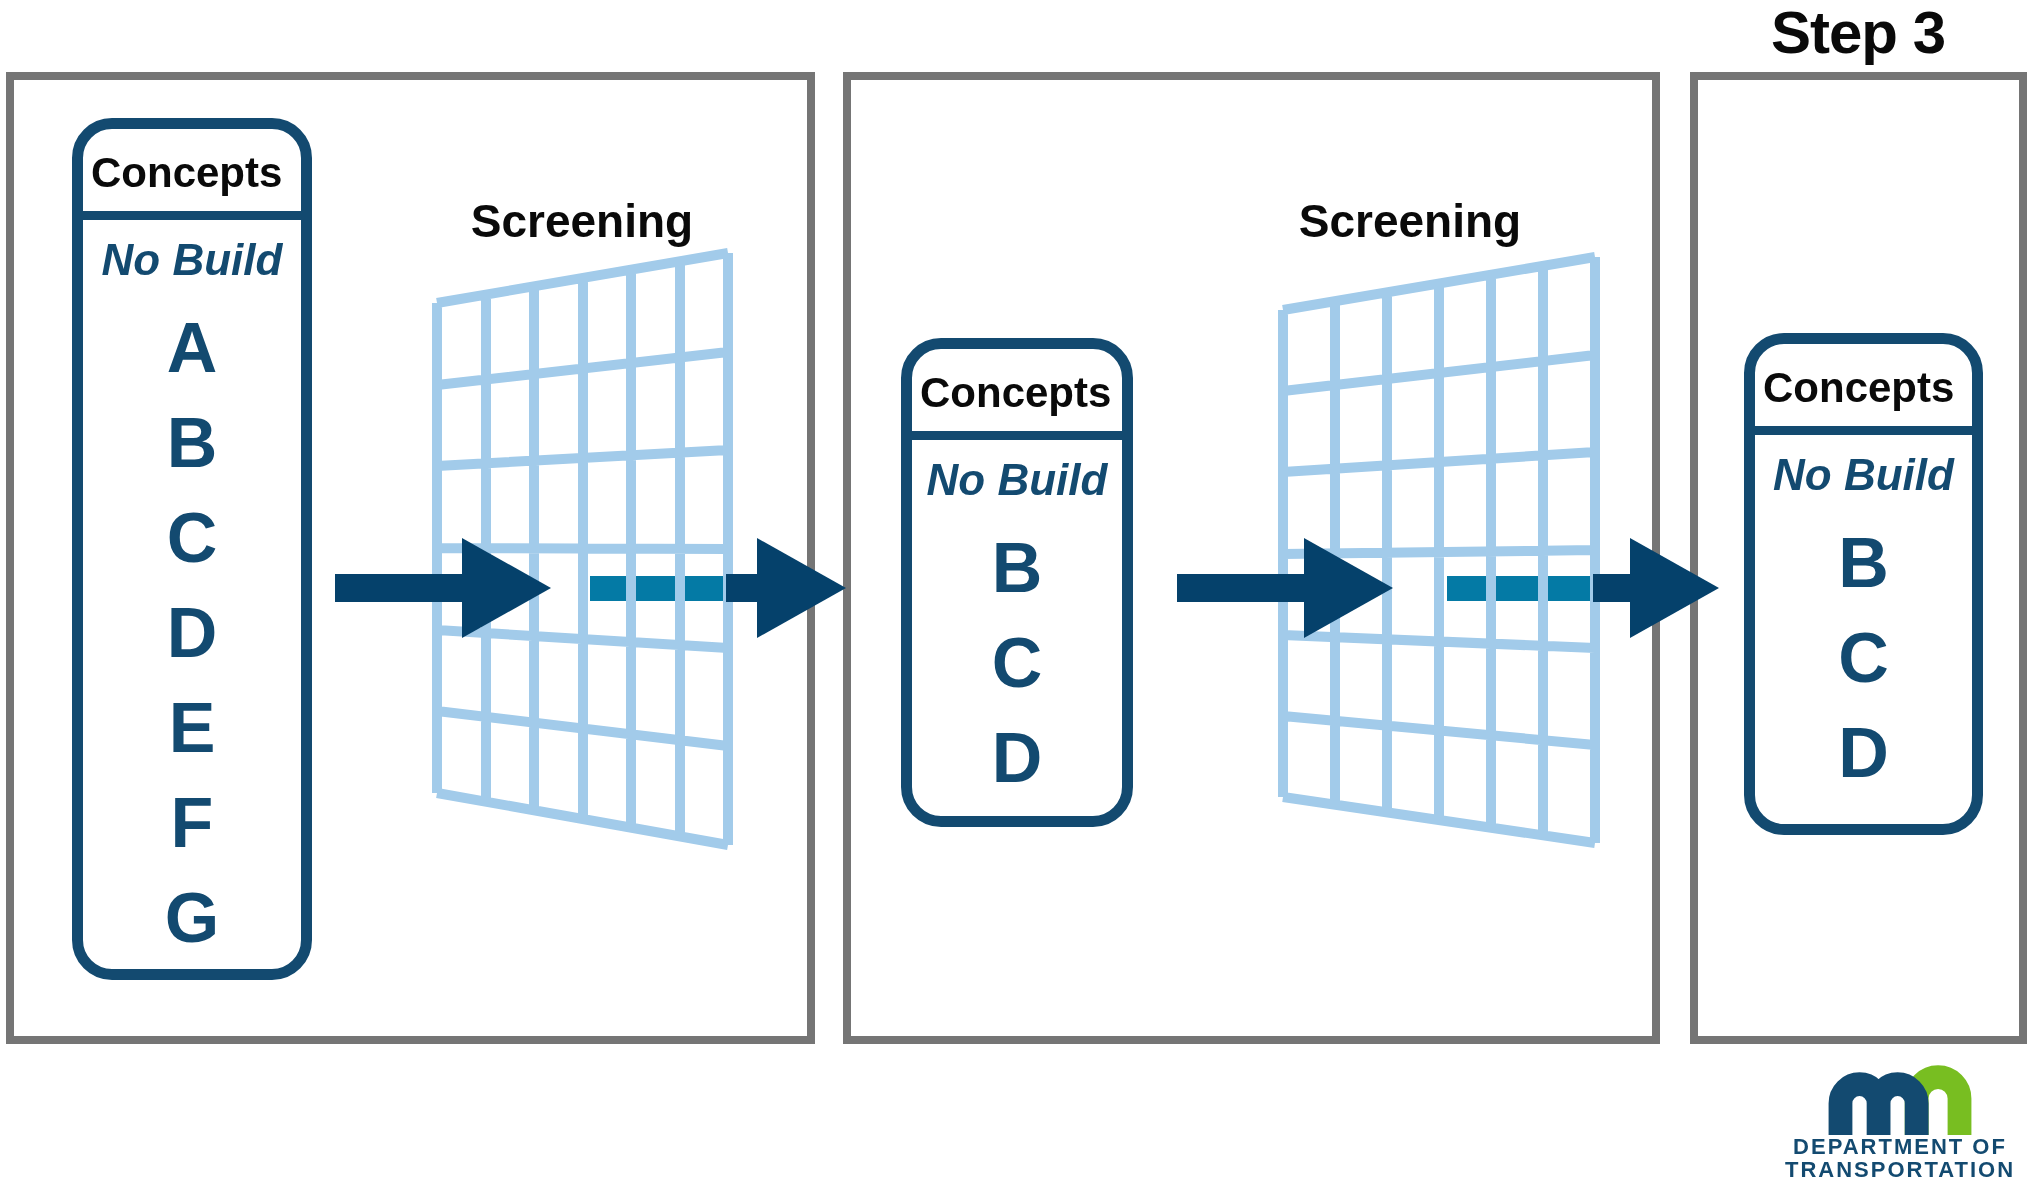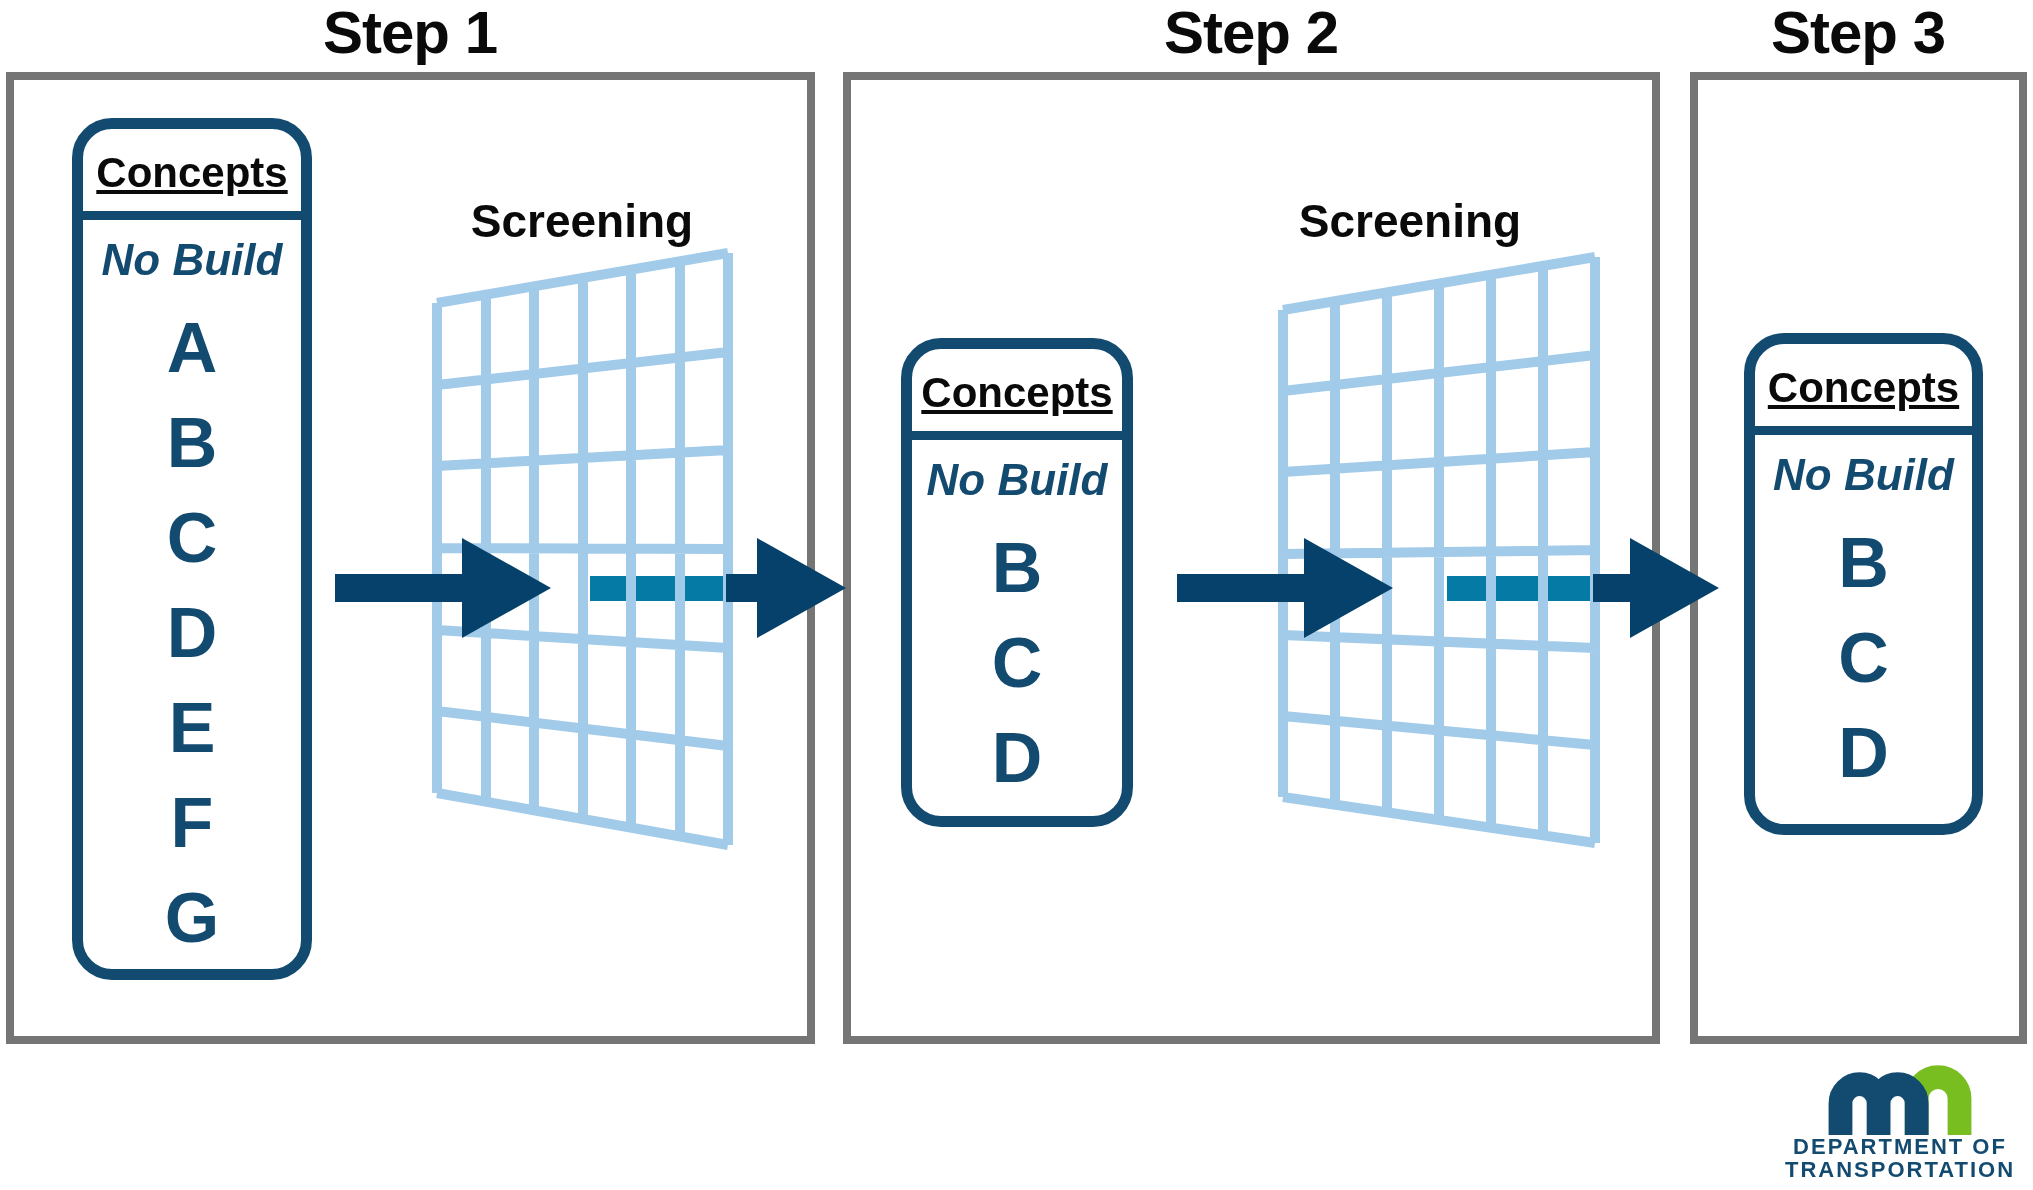--- a/index.html
+++ b/index.html
@@ -34,22 +34,22 @@
   .screening-label{position:absolute;top:194px;height:54px;width:400px;text-align:center;
     font-size:46px;line-height:54px;color:var(--ink);z-index:2;}
   .screening-1{left:382px;}
   .screening-2{left:1210px;}
   
   .concepts-card{position:absolute;background:#fff;border:11px solid var(--navy);
     border-radius:40px;z-index:3;}
   .card-1{left:72px;top:118px;width:240px;height:862px;}
   .card-2{left:901px;top:338px;width:232px;height:489px;}
   .card-3{left:1744px;top:333px;width:239px;height:502px;}
-  .concepts-header{position:absolute;left:0;right:0;top:12px;height:64px;line-height:64px;
-    text-align:center;font-size:42px;color:var(--ink);text-decoration:underline;}
+  .concepts-header{position:absolute;left:8px;right:0;top:12px;height:64px;line-height:64px;
+    font-size:42px;color:var(--ink);}
   .concepts-divider{position:absolute;left:0;right:0;top:82px;height:9px;background:var(--navy);}
   .no-build{position:absolute;left:0;right:0;top:102px;height:58px;line-height:58px;
     text-align:center;font-size:44px;color:var(--navy);font-style:italic;}
   .letters{position:absolute;left:0;right:0;top:172px;}
   .letter{height:95px;line-height:95px;text-align:center;font-size:70px;color:var(--navy);}
   
   .screen-svg{position:absolute;z-index:5;}
   .svg-1{left:320px;top:180px;}
   .svg-2{left:1150px;top:180px;}
   .grid-lines{stroke:var(--sky-blue);stroke-width:10;fill:none;}
@@ -60,22 +60,20 @@
   .logo-mark{display:block;margin:0 auto;}
   .logo-m-stroke{stroke:var(--navy);stroke-width:30;fill:none;}
   .logo-n-stroke{stroke:var(--green);stroke-width:30;fill:none;}
   .logo-text{font-size:22px;line-height:23px;letter-spacing:2px;color:var(--navy);}
 </style>
 </head>
 <body>
 
 <div class="canvas">
 
-  <div class="step-title title-1">Step 1</div>
-  <div class="step-title title-2">Step 2</div>
   <div class="step-title title-3">Step 3</div>
 
   <div class="step-box box-1"></div>
   <div class="step-box box-2"></div>
   <div class="step-box box-3"></div>
 
   <div class="screening-label screening-1">Screening</div>
   <div class="screening-label screening-2">Screening</div>
 
   <div class="concepts-card card-1">

